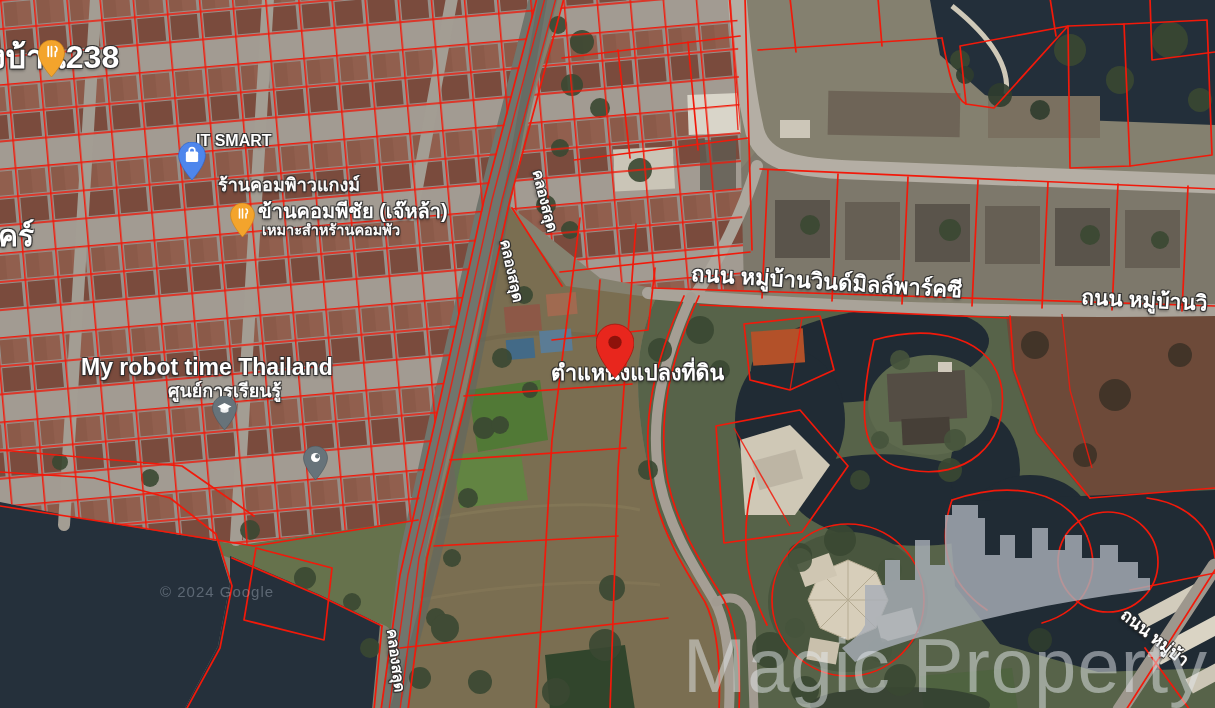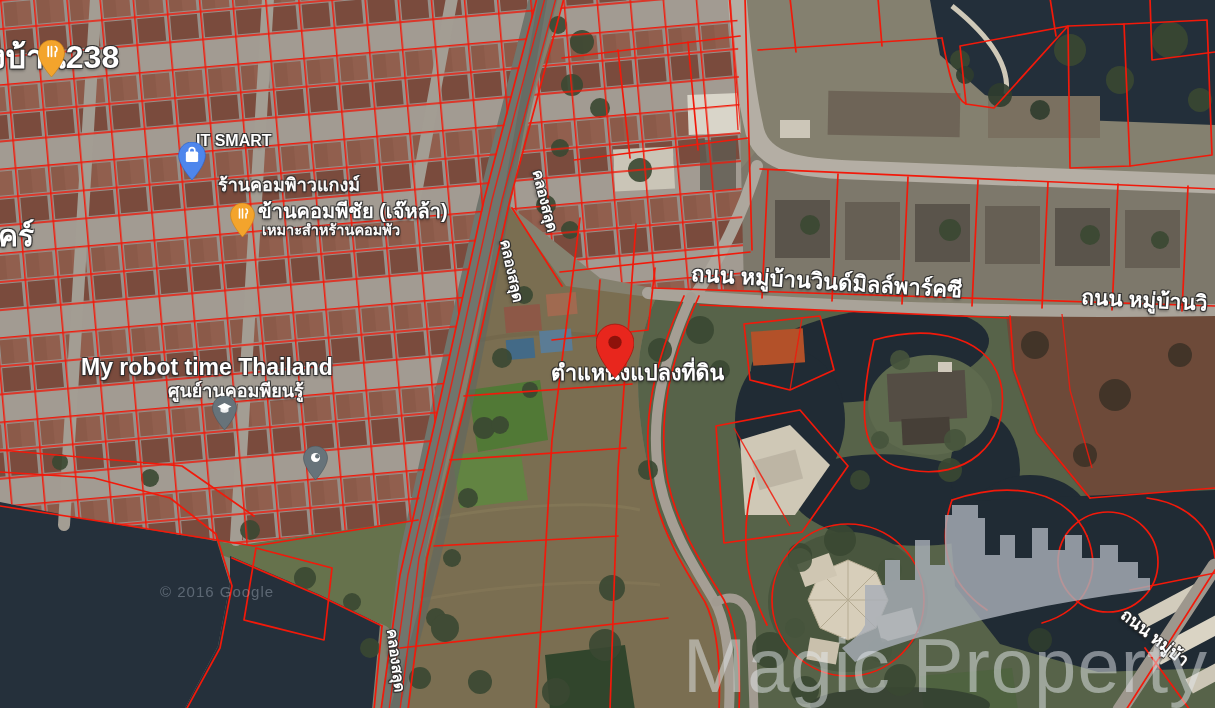--- a/index.html
+++ b/index.html
@@ -319,21 +319,21 @@
 
   <div class="lbl" style="left:196px;top:132px;font-size:16px;">
     <div>IT SMART</div>
   </div>
   <div class="lbl sub" style="left:218px;top:176px;font-size:18px;">ร้านคอมพิาวแกงม์</div>
 
   <div class="lbl" style="left:258px;top:201px;font-size:20px;">ข้านคอมพีชัย (เจ๊หล้า)</div>
   <div class="lbl sub" style="left:262px;top:223px;font-size:14.5px;">เหมาะสำหรัานคอมพัว</div>
 
   <div class="lbl" style="left:57px;top:355px;font-size:23px;margin-left:24px;">My robot time Thailand</div>
-  <div class="lbl sub" style="left:168px;top:382px;font-size:18px;">ศูนย์านคอมพียนรู้</div>
+  <div class="lbl sub" style="left:168px;top:382px;font-size:18px;">ศูนย์การเรียนรู้</div>
 
   <div class="lbl" style="left:551px;top:362px;font-size:21.5px;">ตำแหน่งแปลงที่ดิน</div>
 
   <div class="lbl" style="left:692px;top:262px;font-size:22px;transform:rotate(3.5deg);transform-origin:left top;">ถนน หมู่บ้านวินด์มิลล์พาร์คซี</div>
   <div class="lbl" style="left:1082px;top:286px;font-size:21px;transform:rotate(3deg);transform-origin:left top;">ถนน หมู่บ้านวิ</div>
   <div class="lbl" style="left:1128px;top:606px;font-size:17px;transform:rotate(38deg);transform-origin:left top;">ถนน หมู่บ้า</div>
 
   <div class="lbl" style="left:545px;top:168px;font-size:15px;font-weight:600;transform:rotate(76deg);transform-origin:left top;">คลองสลุด</div>
   <div class="lbl" style="left:513px;top:238px;font-size:15px;font-weight:600;transform:rotate(78deg);transform-origin:left top;">คลองสลุด</div>
   <div class="lbl" style="left:400px;top:628px;font-size:15px;font-weight:600;transform:rotate(83deg);transform-origin:left top;">คลองสลุด</div>
@@ -365,15 +365,15 @@
     <circle cx="12" cy="11.5" r="4.5" fill="#fff"></circle>
     <circle cx="13.8" cy="10.2" r="2.2" fill="#67737a"></circle>
   </svg>
 
   <svg class="pin" style="left:596px;top:320px;" width="38" height="62" viewBox="0 0 24 34">
     <path d="M12,0 C5.4,0 0,5.4 0,12 C0,21 12,34 12,34 C12,34 24,21 24,12 C24,5.4 18.6,0 12,0 Z" style="fill:var(--pin)" stroke="#a5140c" stroke-width="0.5"></path>
     <circle cx="12" cy="11.5" r="4.2" fill="#8e120b"></circle>
   </svg>
 
   <div id="watermark-text">Magic Property</div>
-  <div id="attribution">© 2016 Google</div>
+  <div id="attribution">© 2024 Google</div>
 
 </div>
 
 </body></html>

